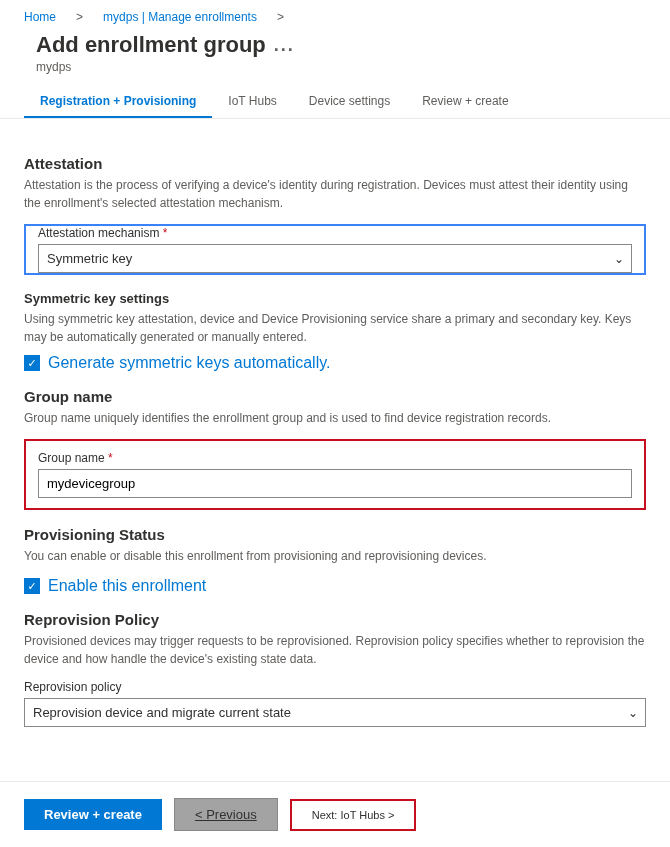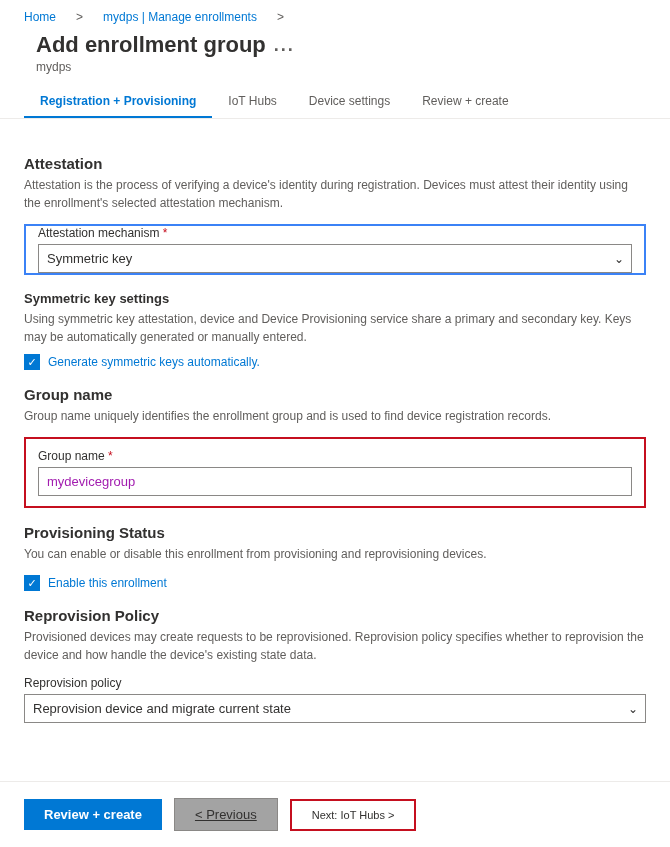--- a/index.html
+++ b/index.html
@@ -141,29 +141,29 @@
       align-items: center;
       justify-content: center;
       flex-shrink: 0;
     }
     .checkbox-custom .checkmark {
       color: #fff;
       font-size: 11px;
       line-height: 1;
     }
     .checkbox-label {
-      font-size: 12px;
+      font-size: 16px;
       color: #0078d4;
     }
     .text-input {
       width: 100%;
       padding: 6px 8px;
       border: 1px solid #8a8886;
       font-size: 13px;
-      color: #a21caf;
+      color: #000000;
       outline: none;
     }
     .section-separator {
       margin: 16px 0;
     }
     .footer {
       border-top: 1px solid #edebe9;
       padding: 16px 24px;
       display: flex;
       align-items: center;
@@ -291,21 +291,21 @@
       <div class="checkbox-row">
         <div class="checkbox-custom">
           <span class="checkmark">✓</span>
         </div>
         <label class="checkbox-label">Enable this enrollment</label>
       </div>
     </div>
 
     <div class="section-separator">
       <div class="section-title">Reprovision Policy</div>
-      <div class="section-desc">Provisioned devices may create requests to be reprovisioned. Reprovision policy specifies whether to reprovision the device and how handle the device's existing state data.</div>
+      <div class="section-desc">Provisioned devices may trigger requests to be reprovisioned. Reprovision policy specifies whether to reprovision the device and how handle the device's existing state data.</div>
       <div class="field-label">Reprovision policy</div>
       <div class="select-wrapper">
         <select class="select-field">
           <option>Reprovision device and migrate current state</option>
           <option>Reprovision device and reset to initial config</option>
           <option>Never reprovision</option>
         </select>
         <span class="select-arrow">⌄</span>
       </div>
     </div>

